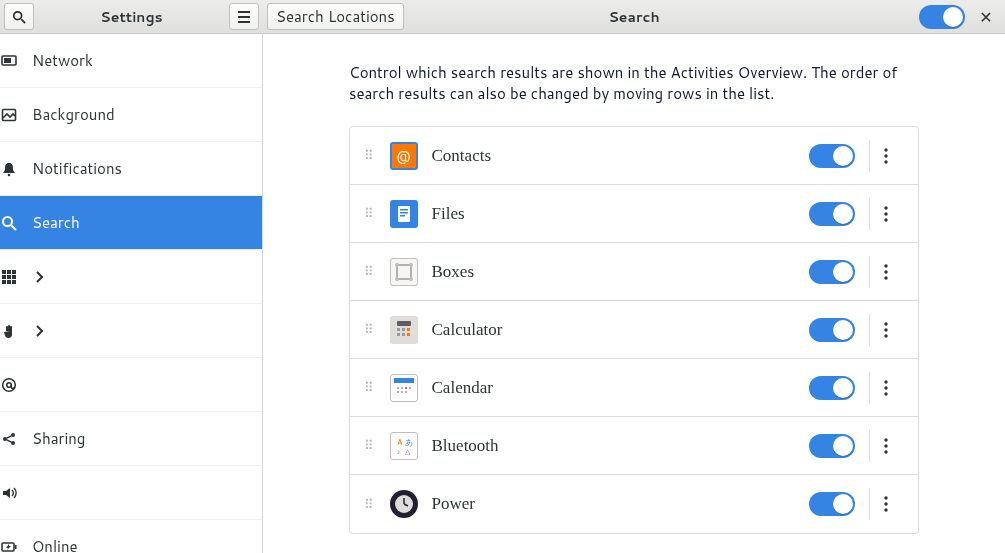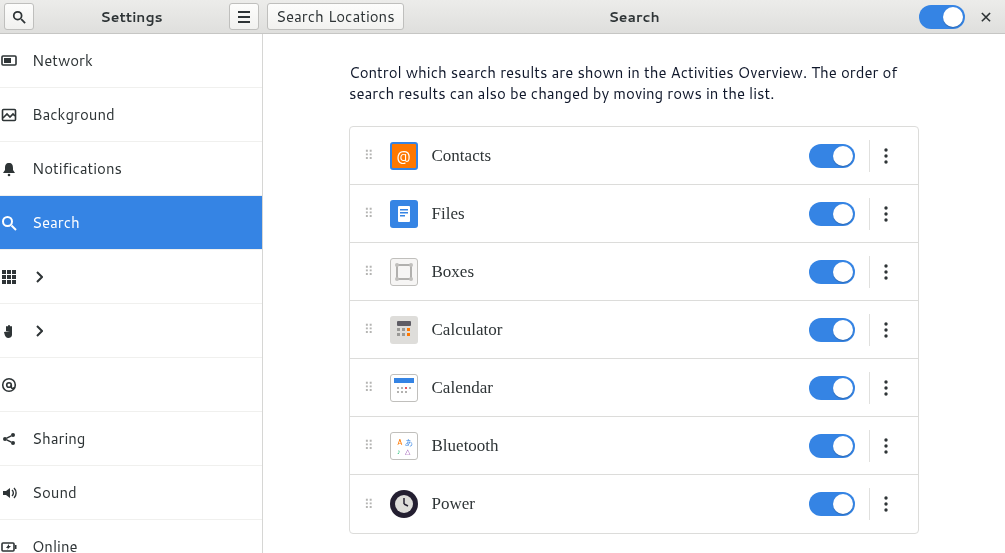--- a/index.html
+++ b/index.html
@@ -169,21 +169,20 @@
         </span>
         <span class="side-label">Sharing</span>
       </div>
       <div class="side-row">
         <span class="side-icon">
           <svg width="16" height="16" viewBox="0 0 16 16">
             <path d="M2 6 H5 L9 3 V13 L5 10 H2 Z" fill="#2e3436"></path>
             <path d="M11 5 a4 4 0 0 1 0 6 M13 3 a7 7 0 0 1 0 10" fill="none" stroke="#2e3436" stroke-width="1.4"></path>
           </svg>
         </span>
-        <span class="side-label">Sound</span>
       </div>
       <div class="side-row">
         <span class="side-icon">
           <svg width="16" height="16" viewBox="0 0 16 16">
             <rect x="1" y="4" width="12" height="8" rx="1" fill="none" stroke="#2e3436" stroke-width="1.6"></rect>
             <rect x="14" y="6" width="1.5" height="4" fill="#2e3436"></rect>
             <path d="M8 5 L5 9 H7 L6 11 L10 7 H8 Z" fill="#2e3436"></path>
           </svg>
         </span>
         <span class="side-label">Online</span>

